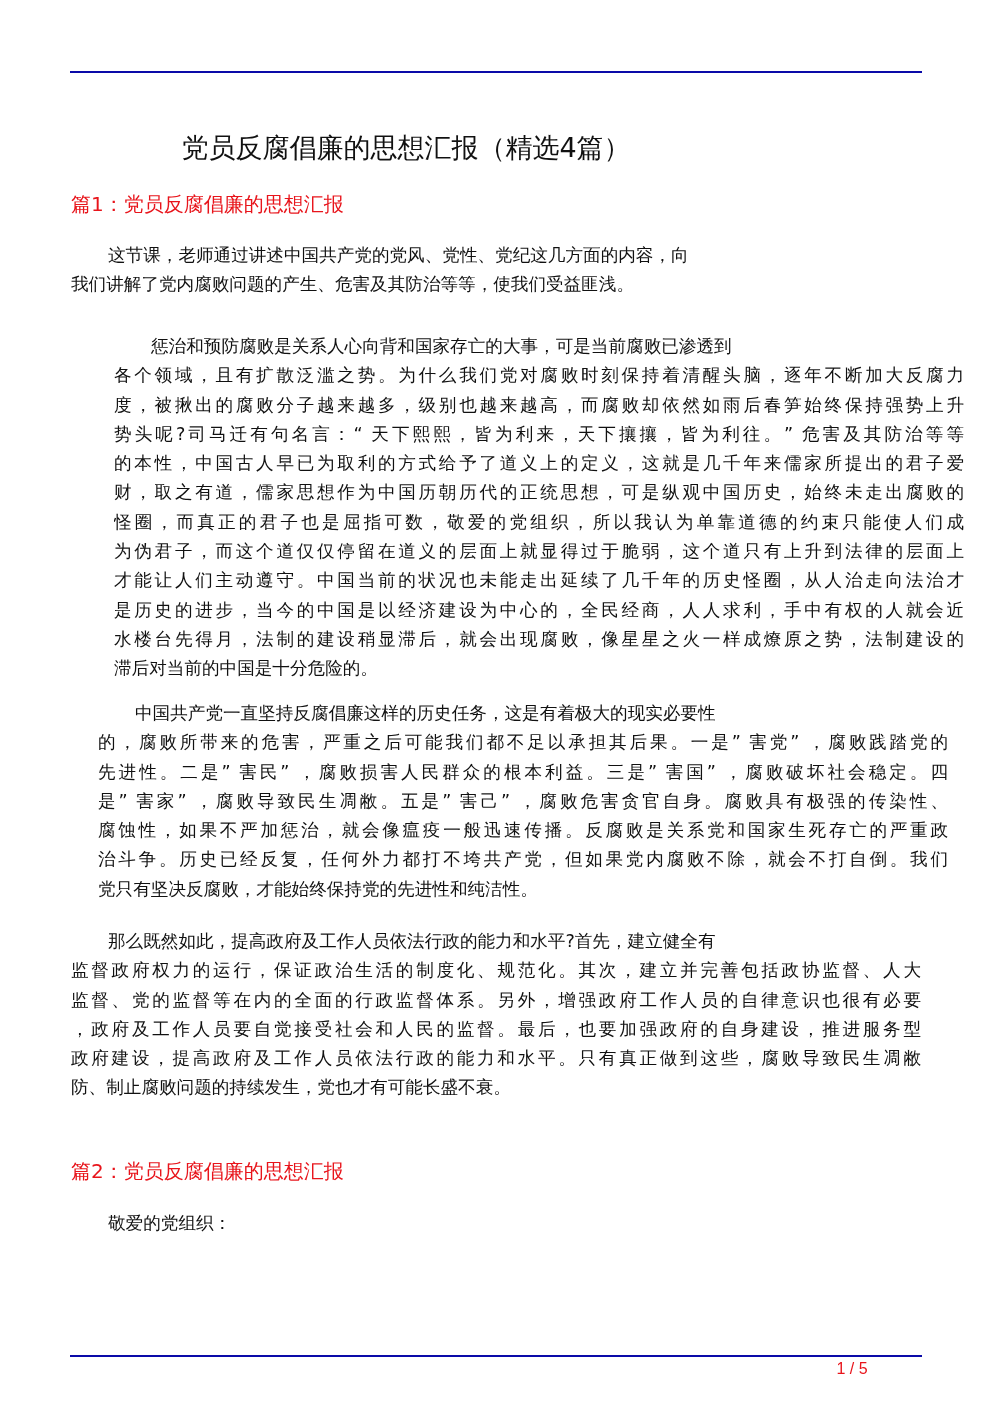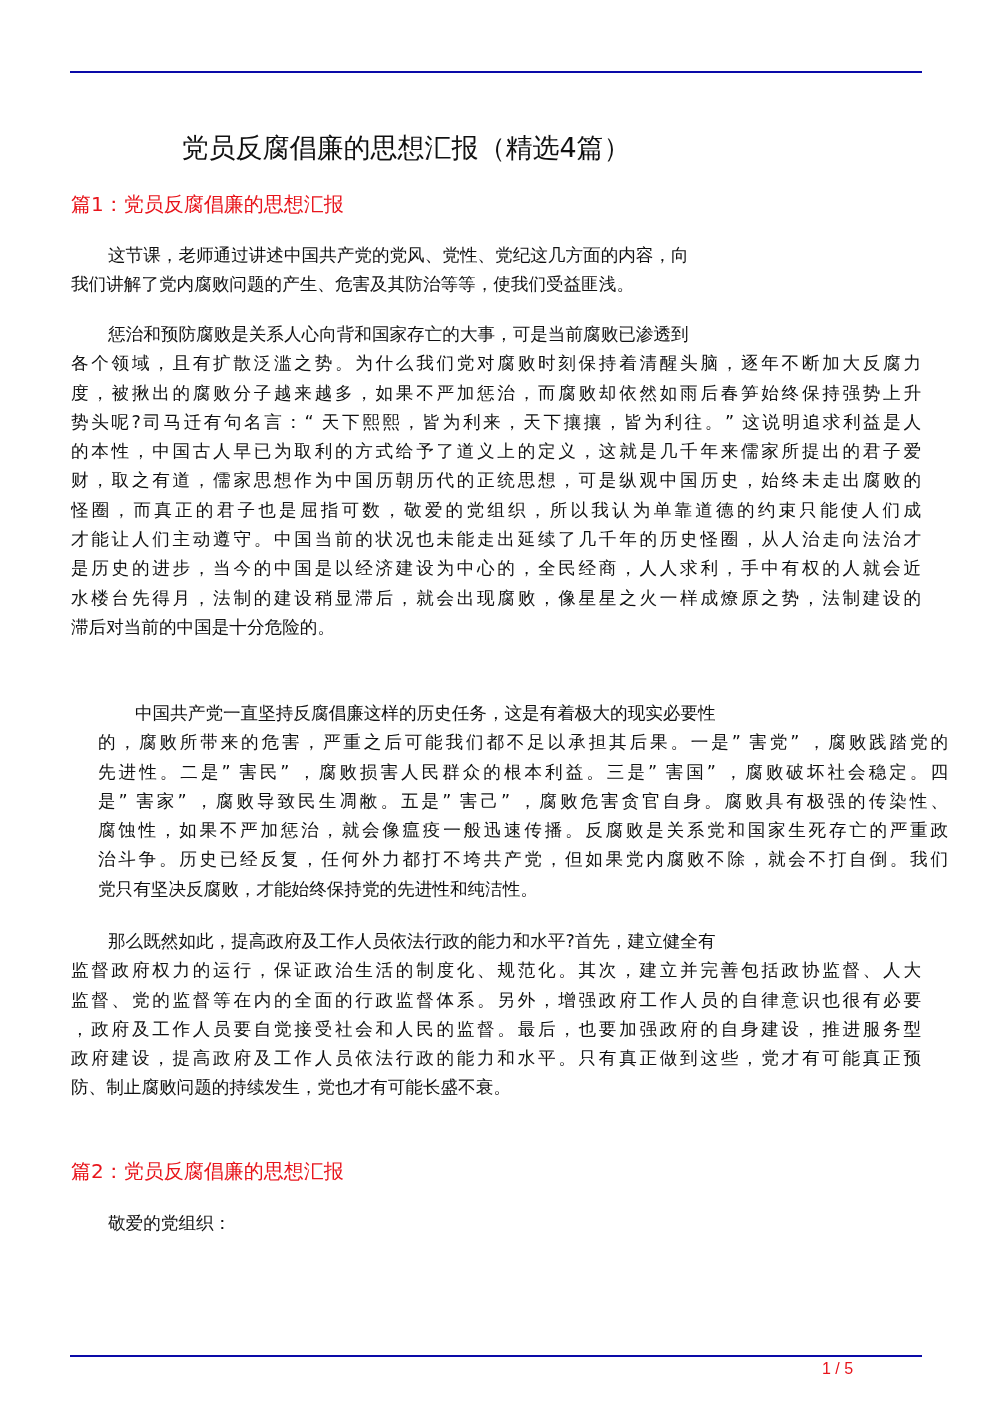--- a/index.html
+++ b/index.html
@@ -10,45 +10,46 @@
   .rule.bottom { top: 1355px; }
   .title { position: absolute; top: 128px; left: 0; width: 812px; text-align: center;
            font-size: 27px; line-height: 40px; color: #111; letter-spacing: 0px; }
   .section-heading { position: absolute; left: 71px; font-size: 20px; line-height: 30px;
                      color: #e8141b; }
   .para { position: absolute; left: 71px; width: 850px; font-size: 17.6px; line-height: 29.3px;
           color: #111; margin: 0; }
   .line { display: block; white-space: nowrap; overflow: hidden; }
   .line.first { padding-left: 37px; }
   .line.justify { text-align: justify; text-align-last: justify; }
-  .page-num { position: absolute; top: 1358px; left: 822px; width: 60px; text-align: left;
+  .page-num { position: absolute; top: 1358px; left: 822px; width: 60px; text-align: center;
               font-size: 16px; line-height: 22px; color: #e8141b; font-family: "Liberation Sans", sans-serif; }
 </style>
 </head>
 <body>
 
 <div class="rule top"></div>
 
 <div class="title">党员反腐倡廉的思想汇报（精选4篇）</div>
 
 <div class="section-heading" style="top:189px;">篇1：党员反腐倡廉的思想汇报</div>
 
 <div class="para" style="top:241px;">
   <span class="line first">这节课，老师通过讲述中国共产党的党风、党性、党纪这几方面的内容，向</span>
   <span class="line">我们讲解了党内腐败问题的产生、危害及其防治等等，使我们受益匪浅。</span>
 </div>
 
-<div class="para" style="top:320px;">
+<div class="para" style="top:332px;margin-left:43px;">
   <span class="line first">惩治和预防腐败是关系人心向背和国家存亡的大事，可是当前腐败已渗透到</span>
   <span class="line justify">各个领域，且有扩散泛滥之势。为什么我们党对腐败时刻保持着清醒头脑，逐年不断加大反腐力</span>
-  <span class="line justify">度，被揪出的腐败分子越来越多，如果不严加惩治，而腐败却依然如雨后春笋始终保持强势上升</span>
-  <span class="line justify">势头呢?司马迁有句名言：“ 天下熙熙，皆为利来，天下攘攘，皆为利往。” 这说明追求利益是人</span>
+  <span class="line justify">度，被揪出的腐败分子越来越多，级别也越来越高，而腐败却依然如雨后春笋始终保持强势上升</span>
+  <span class="line justify">势头呢?司马迁有句名言：“ 天下熙熙，皆为利来，天下攘攘，皆为利往。” 危害及其防治等等</span>
   <span class="line justify">的本性，中国古人早已为取利的方式给予了道义上的定义，这就是几千年来儒家所提出的君子爱</span>
   <span class="line justify">财，取之有道，儒家思想作为中国历朝历代的正统思想，可是纵观中国历史，始终未走出腐败的</span>
   <span class="line justify">怪圈，而真正的君子也是屈指可数，敬爱的党组织，所以我认为单靠道德的约束只能使人们成</span>
+  <span class="line justify">为伪君子，而这个道仅仅停留在道义的层面上就显得过于脆弱，这个道只有上升到法律的层面上</span>
   <span class="line justify">才能让人们主动遵守。中国当前的状况也未能走出延续了几千年的历史怪圈，从人治走向法治才</span>
   <span class="line justify">是历史的进步，当今的中国是以经济建设为中心的，全民经商，人人求利，手中有权的人就会近</span>
   <span class="line justify">水楼台先得月，法制的建设稍显滞后，就会出现腐败，像星星之火一样成燎原之势，法制建设的</span>
   <span class="line">滞后对当前的中国是十分危险的。</span>
 </div>
 
 <div class="para" style="top:699px;margin-left:27px;">
   <span class="line first">中国共产党一直坚持反腐倡廉这样的历史任务，这是有着极大的现实必要性</span>
   <span class="line justify">的，腐败所带来的危害，严重之后可能我们都不足以承担其后果。一是” 害党” ，腐败践踏党的</span>
   <span class="line justify">先进性。二是” 害民” ，腐败损害人民群众的根本利益。三是” 害国” ，腐败破坏社会稳定。四</span>
@@ -56,21 +57,21 @@
   <span class="line justify">腐蚀性，如果不严加惩治，就会像瘟疫一般迅速传播。反腐败是关系党和国家生死存亡的严重政</span>
   <span class="line justify">治斗争。历史已经反复，任何外力都打不垮共产党，但如果党内腐败不除，就会不打自倒。我们</span>
   <span class="line">党只有坚决反腐败，才能始终保持党的先进性和纯洁性。</span>
 </div>
 
 <div class="para" style="top:927px;">
   <span class="line first">那么既然如此，提高政府及工作人员依法行政的能力和水平?首先，建立健全有</span>
   <span class="line justify">监督政府权力的运行，保证政治生活的制度化、规范化。其次，建立并完善包括政协监督、人大</span>
   <span class="line justify">监督、党的监督等在内的全面的行政监督体系。另外，增强政府工作人员的自律意识也很有必要</span>
   <span class="line justify">，政府及工作人员要自觉接受社会和人民的监督。最后，也要加强政府的自身建设，推进服务型</span>
-  <span class="line justify">政府建设，提高政府及工作人员依法行政的能力和水平。只有真正做到这些，党才有可能真正预</span>
+  <span class="line justify">政府建设，提高政府及工作人员依法行政的能力和水平。只有真正做到这些，腐败导致民生凋敝</span>
   <span class="line">防、制止腐败问题的持续发生，党也才有可能长盛不衰。</span>
 </div>
 
 <div class="section-heading" style="top:1156px;">篇2：党员反腐倡廉的思想汇报</div>
 
 <div class="para" style="top:1209px;">
   <span class="line first">敬爱的党组织：</span>
 </div>
 
 <div class="rule bottom"></div>

